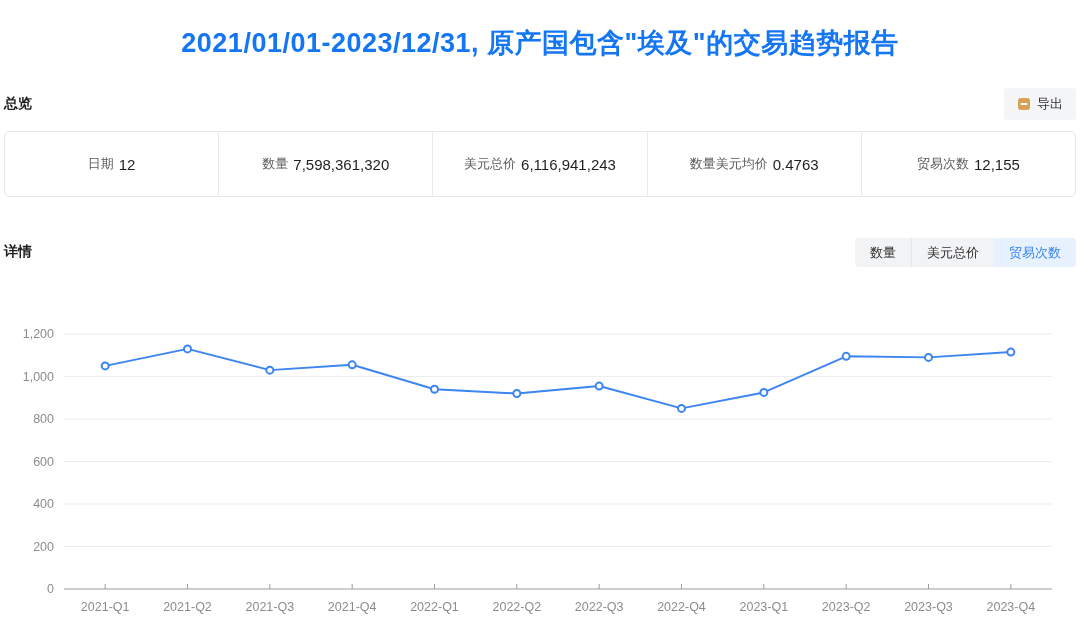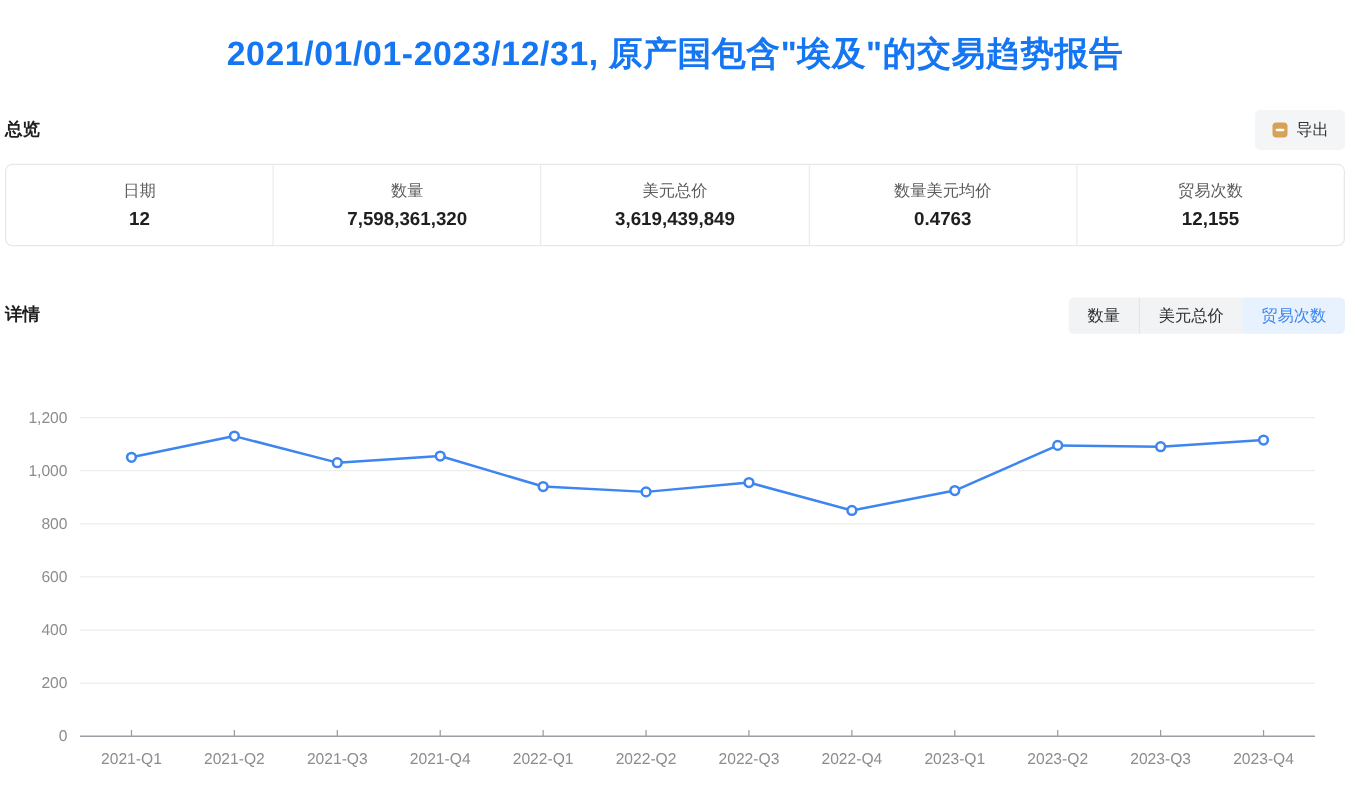--- a/index.html
+++ b/index.html
@@ -26,26 +26,26 @@
     padding:7px 13px; font-size:13px; color:#333; cursor:pointer;
     font-family:inherit;
     text-align:right;
   }
   .stat-card {
     margin-top:12px; height:66px;
     border:1px solid #e7e8ea; border-radius:6px; background:#fff;
     display:flex; align-items:stretch;
   }
   .stat {
-    flex:1; display:flex; flex-direction:column; justify-content:center;
+    flex:1; display:flex; flex-direction:row; justify-content:center;
     align-items:center; gap:5px; padding:8px 0;
   }
   .stat + .stat { border-left:1px solid #ebebed; }
   .stat-label { font-size:13px; color:#5c5c5c; }
-  .stat-value { font-size:15px; font-weight:bold; color:#1f1f1f; }
+  .stat-value { font-size:15px; font-weight:normal; color:#1f1f1f; }
   .details-row { margin-top:40px; }
   .tab-area { display:flex; align-items:center; gap:16px; }
   .seg-group {
     display:flex; background:#f2f3f5; border-radius:4px; overflow:hidden;
   }
   .seg {
     display:inline-flex; align-items:center; gap:6px;
     padding:8px 15px; font-size:13px; color:#2e2e2e; cursor:pointer;
     background:transparent; border:none; font-family:inherit; line-height:1;
   }
@@ -82,21 +82,21 @@
       <div class="stat">
         <span class="stat-label">日期</span>
         <span class="stat-value">12</span>
       </div>
       <div class="stat">
         <span class="stat-label">数量</span>
         <span class="stat-value">7,598,361,320</span>
       </div>
       <div class="stat">
         <span class="stat-label">美元总价</span>
-        <span class="stat-value">3,619,439,849</span>
+        <span class="stat-value">6,116,941,243</span>
       </div>
       <div class="stat">
         <span class="stat-label">数量美元均价</span>
         <span class="stat-value">0.4763</span>
       </div>
       <div class="stat">
         <span class="stat-label">贸易次数</span>
         <span class="stat-value">12,155</span>
       </div>
     </div>

